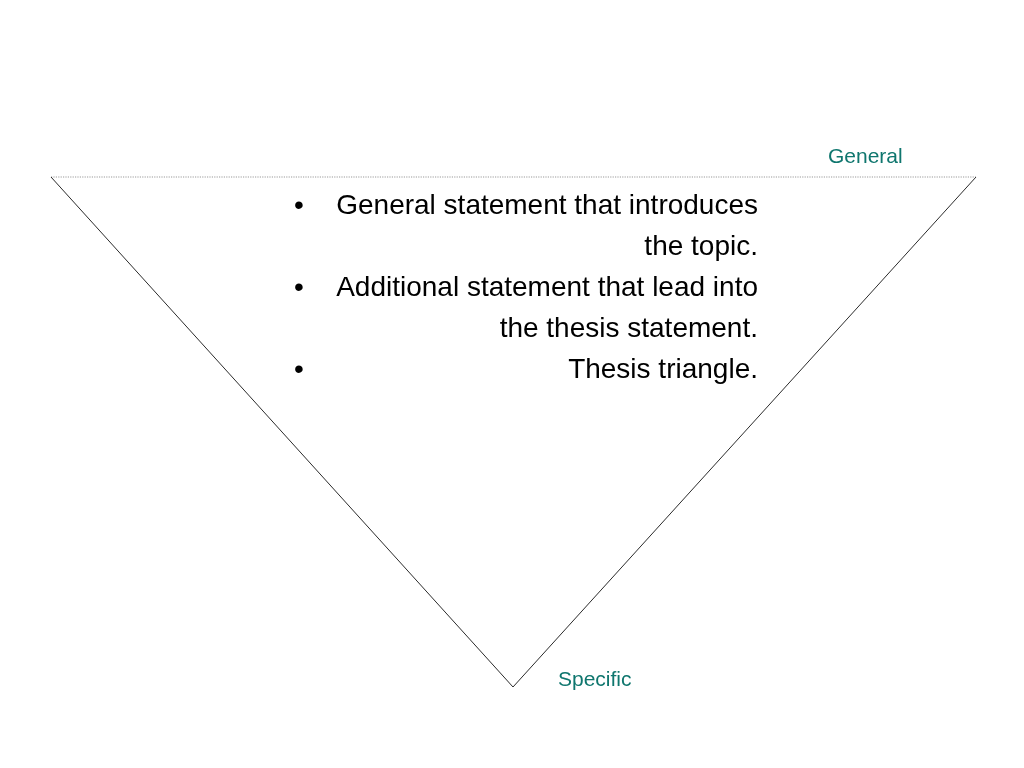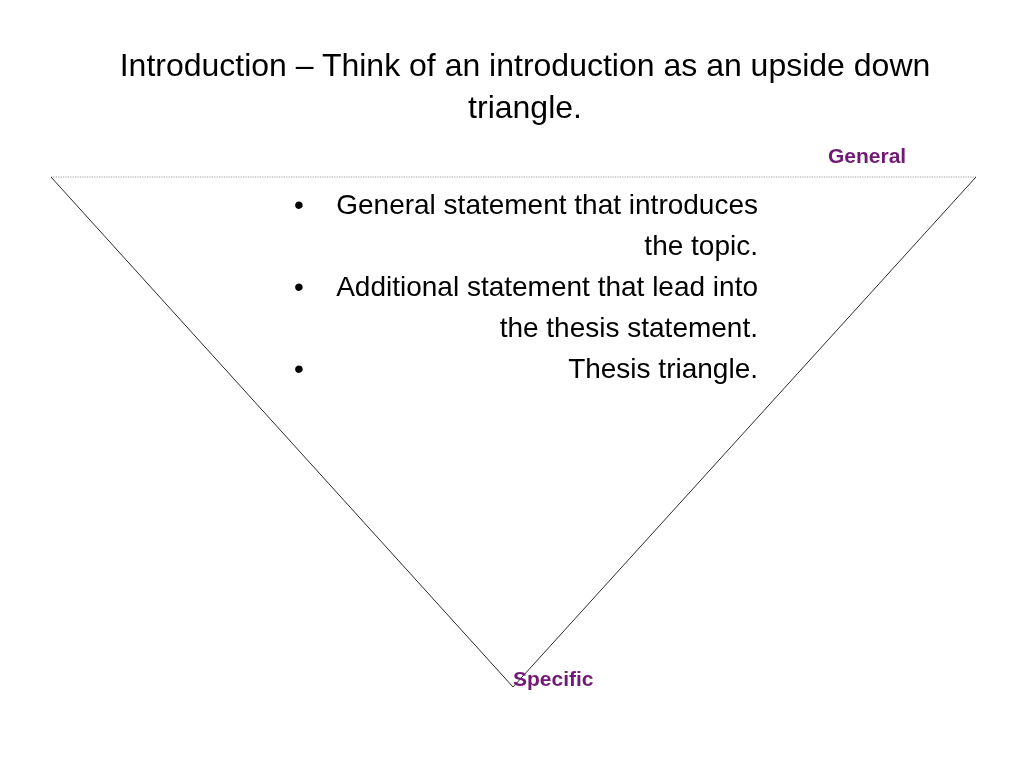--- a/index.html
+++ b/index.html
@@ -46,30 +46,30 @@
     width: 1024px;
     height: 768px;
     pointer-events: none;
   }
 
   
   .corner-label {
     position: absolute;
     font-size: 21px;
     line-height: 24px;
-    font-weight: 700;
-    color: #701a75;
+    font-weight: 400;
+    color: #0f766e;
     white-space: nowrap;
   }
   #label-general {
     left: 828px;
     top: 144px;
   }
   #label-specific {
-    left: 513px;
+    left: 558px;
     top: 667px;
     text-align: right;
   }
 
   
   #bullet-list {
     position: absolute;
     left: 288px;
     top: 184px;
     width: 470px;
@@ -97,21 +97,20 @@
   .bullet-text {
     display: block;
     text-align: right;
   }
 </style>
 </head>
 <body>
 
 <div id="slide" style="background: rgb(255, 255, 255); color: rgb(0, 0, 0);">
 
-  <div id="slide-title">Introduction – Think of an introduction as an upside down triangle.</div>
 
   <svg id="triangle-svg" viewBox="0 0 1024 768">
 
     <line id="tri-top-edge" x1="51" y1="177" x2="976" y2="177" stroke="#9a9a9a" stroke-width="1.2" stroke-dasharray="1.2 1.2"></line>
 
     <line id="tri-left-edge" x1="51" y1="177" x2="513" y2="687" stroke="#2b2b2b" stroke-width="1"></line>
 
     <line id="tri-right-edge" x1="976" y1="177" x2="513" y2="687" stroke="#2b2b2b" stroke-width="1"></line>
   </svg>
 

